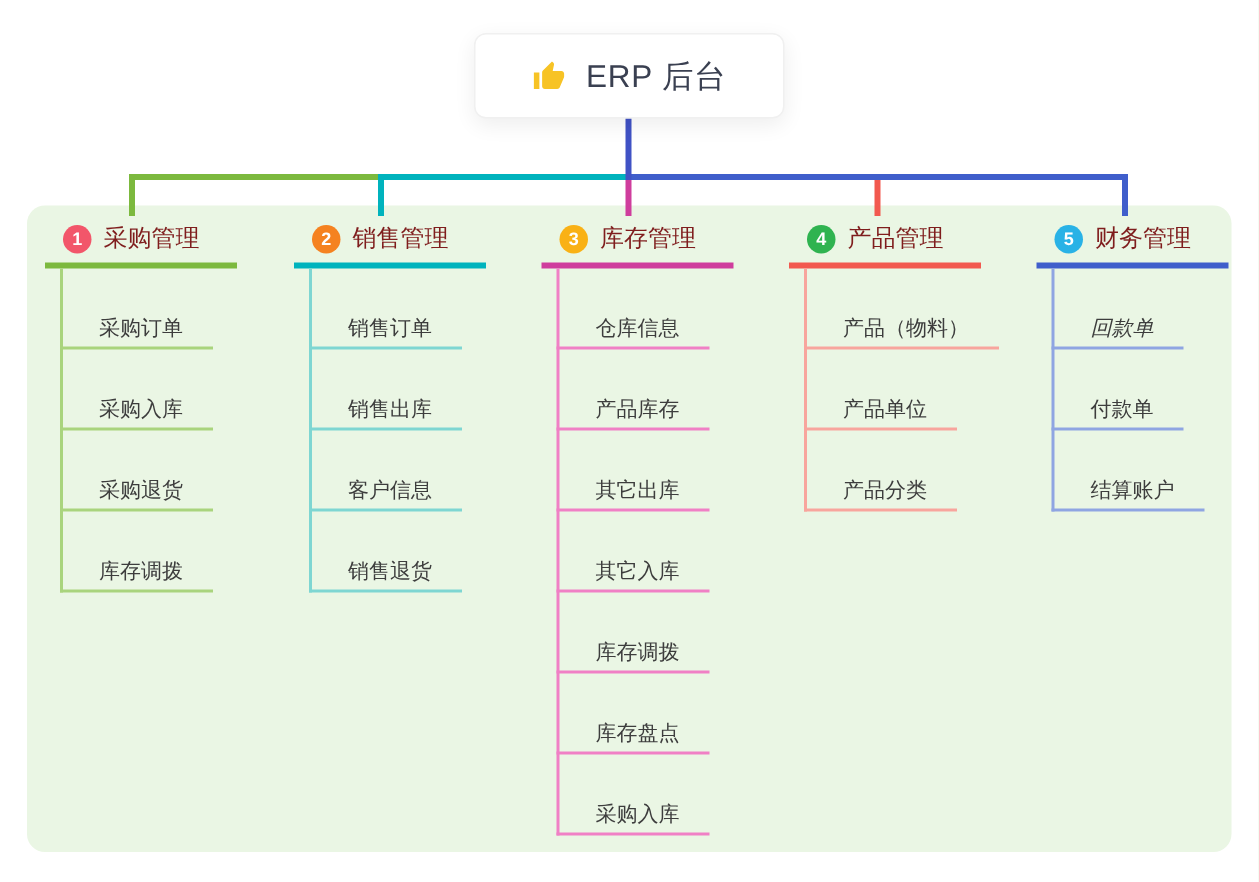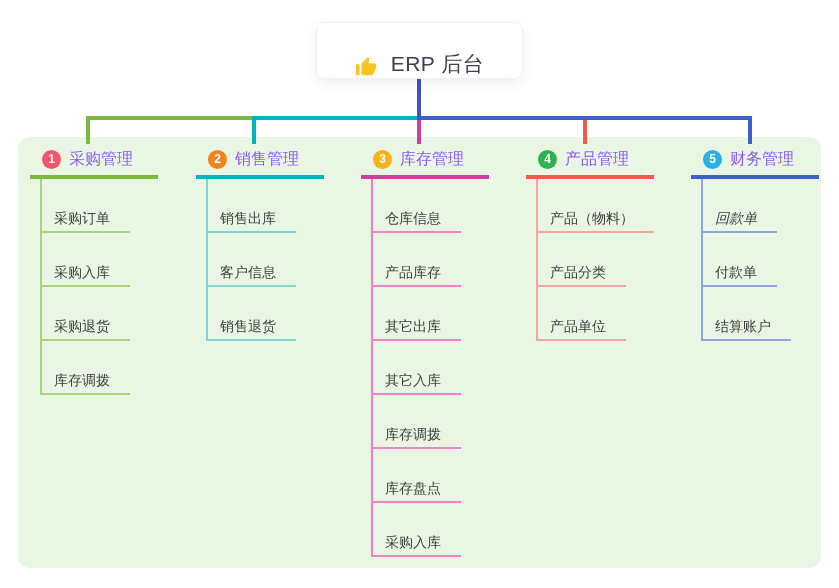--- a/index.html
+++ b/index.html
@@ -8,21 +8,21 @@
     background:#ffffff;
     font-family:"Liberation Sans","DejaVu Sans",sans-serif;
   }
   .stage{position:absolute;inset:0;width:839px;height:588px;}
 
   
   .root-card{
     position:absolute;left:316px;top:22px;width:207px;height:57px;
     background:#ffffff;border:1px solid #f0f0f0;border-radius:8px;
     box-shadow:0 4px 14px rgba(0,0,0,.07);
-    display:flex;align-items:flex-end;justify-content:center;gap:14px;
+    display:flex;align-items:center;justify-content:center;gap:14px;
     box-sizing:border-box;z-index:3;
   }
   .root-title{font-size:21px;color:#3a4051;letter-spacing:.5px;}
   .thumb-icon{width:22px;height:22px;display:block;}
 
   
   #connectors{position:absolute;left:0;top:0;z-index:2;pointer-events:none;}
 
   
   .panel{
@@ -35,26 +35,26 @@
   .branch-title{
     width:116px;height:32px;box-sizing:content-box;
     display:flex;align-items:center;gap:8px;padding-left:12px;
     border-bottom:4px solid #000;
   }
   .badge{
     width:19px;height:19px;border-radius:50%;flex:0 0 19px;
     display:flex;align-items:center;justify-content:center;
     color:#fff;font-size:12px;font-weight:bold;
   }
-  .branch-label{font-size:16px;color:#8b5cf6;white-space:nowrap;}
+  .branch-label{font-size:16px;color:#7f1d1d;white-space:nowrap;}
   .kids{position:relative;margin-left:10px;}
   .kid-line{position:absolute;left:0;top:0;bottom:0;width:2px;}
   .kid{
     height:54px;width:max-content;min-width:76px;
-    padding:0 20px 6px 14px;box-sizing:border-box;
+    padding:0 20px 6px 26px;box-sizing:border-box;
     border-bottom:2px solid #000;
     display:flex;align-items:flex-end;
   }
   .kid-label{font-size:14px;color:#3d3d3d;white-space:nowrap;line-height:1;}
 </style>
 </head>
 <body style="background: rgb(255, 255, 255);">
 
 <div class="stage">
 
@@ -104,20 +104,23 @@
   </div>
 
   <div class="branch" style="left: 196px;">
     <div class="branch-title" style="border-bottom-color: rgb(0, 179, 189);">
       <span class="badge" style="background: rgb(245, 130, 32);">2</span>
       <span class="branch-label">销售管理</span>
     </div>
     <div class="kids">
       <div class="kid-line" style="background: rgb(126, 214, 210);"></div>
 
+  <div class="kid" style="border-bottom-color: rgb(126, 214, 210);">
+    <span class="kid-label">销售订单</span>
+  </div>
 
   <div class="kid" style="border-bottom-color: rgb(126, 214, 210);">
     <span class="kid-label">销售出库</span>
   </div>
 
   <div class="kid" style="border-bottom-color: rgb(126, 214, 210);">
     <span class="kid-label">客户信息</span>
   </div>
 
   <div class="kid" style="border-bottom-color: rgb(126, 214, 210);">
@@ -170,25 +173,25 @@
       <span class="branch-label">产品管理</span>
     </div>
     <div class="kids">
       <div class="kid-line" style="background: rgb(248, 165, 157);"></div>
 
   <div class="kid" style="border-bottom-color: rgb(248, 165, 157);">
     <span class="kid-label">产品（物料）</span>
   </div>
 
   <div class="kid" style="border-bottom-color: rgb(248, 165, 157);">
+    <span class="kid-label">产品单位</span>
+  </div>
+
+  <div class="kid" style="border-bottom-color: rgb(248, 165, 157);">
     <span class="kid-label">产品分类</span>
-  </div>
-
-  <div class="kid" style="border-bottom-color: rgb(248, 165, 157);">
-    <span class="kid-label">产品单位</span>
   </div>
 </div>
   </div>
 
   <div class="branch" style="left: 691px;">
     <div class="branch-title" style="border-bottom-color: rgb(63, 94, 203);">
       <span class="badge" style="background: rgb(41, 178, 230);">5</span>
       <span class="branch-label">财务管理</span>
     </div>
     <div class="kids">

